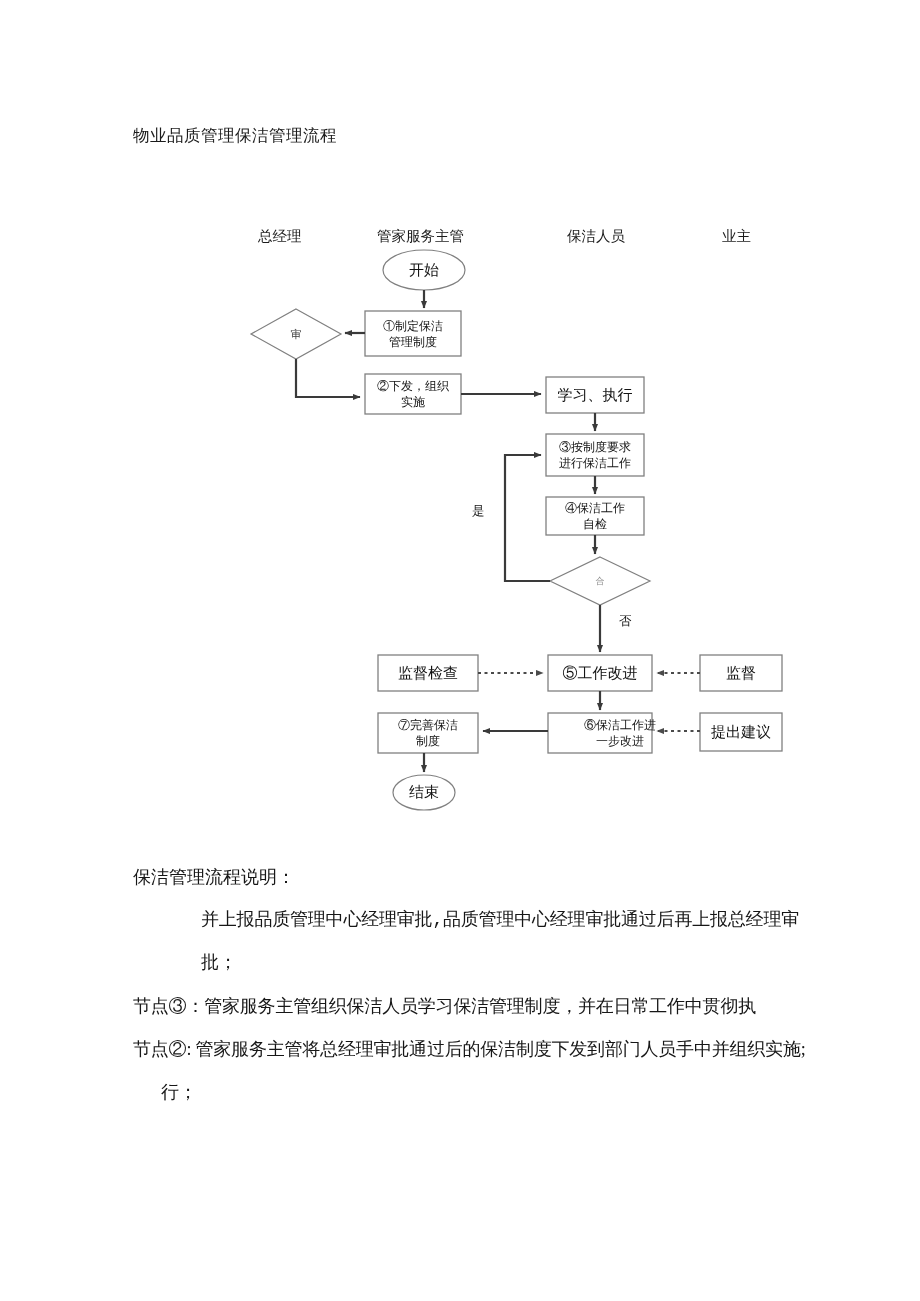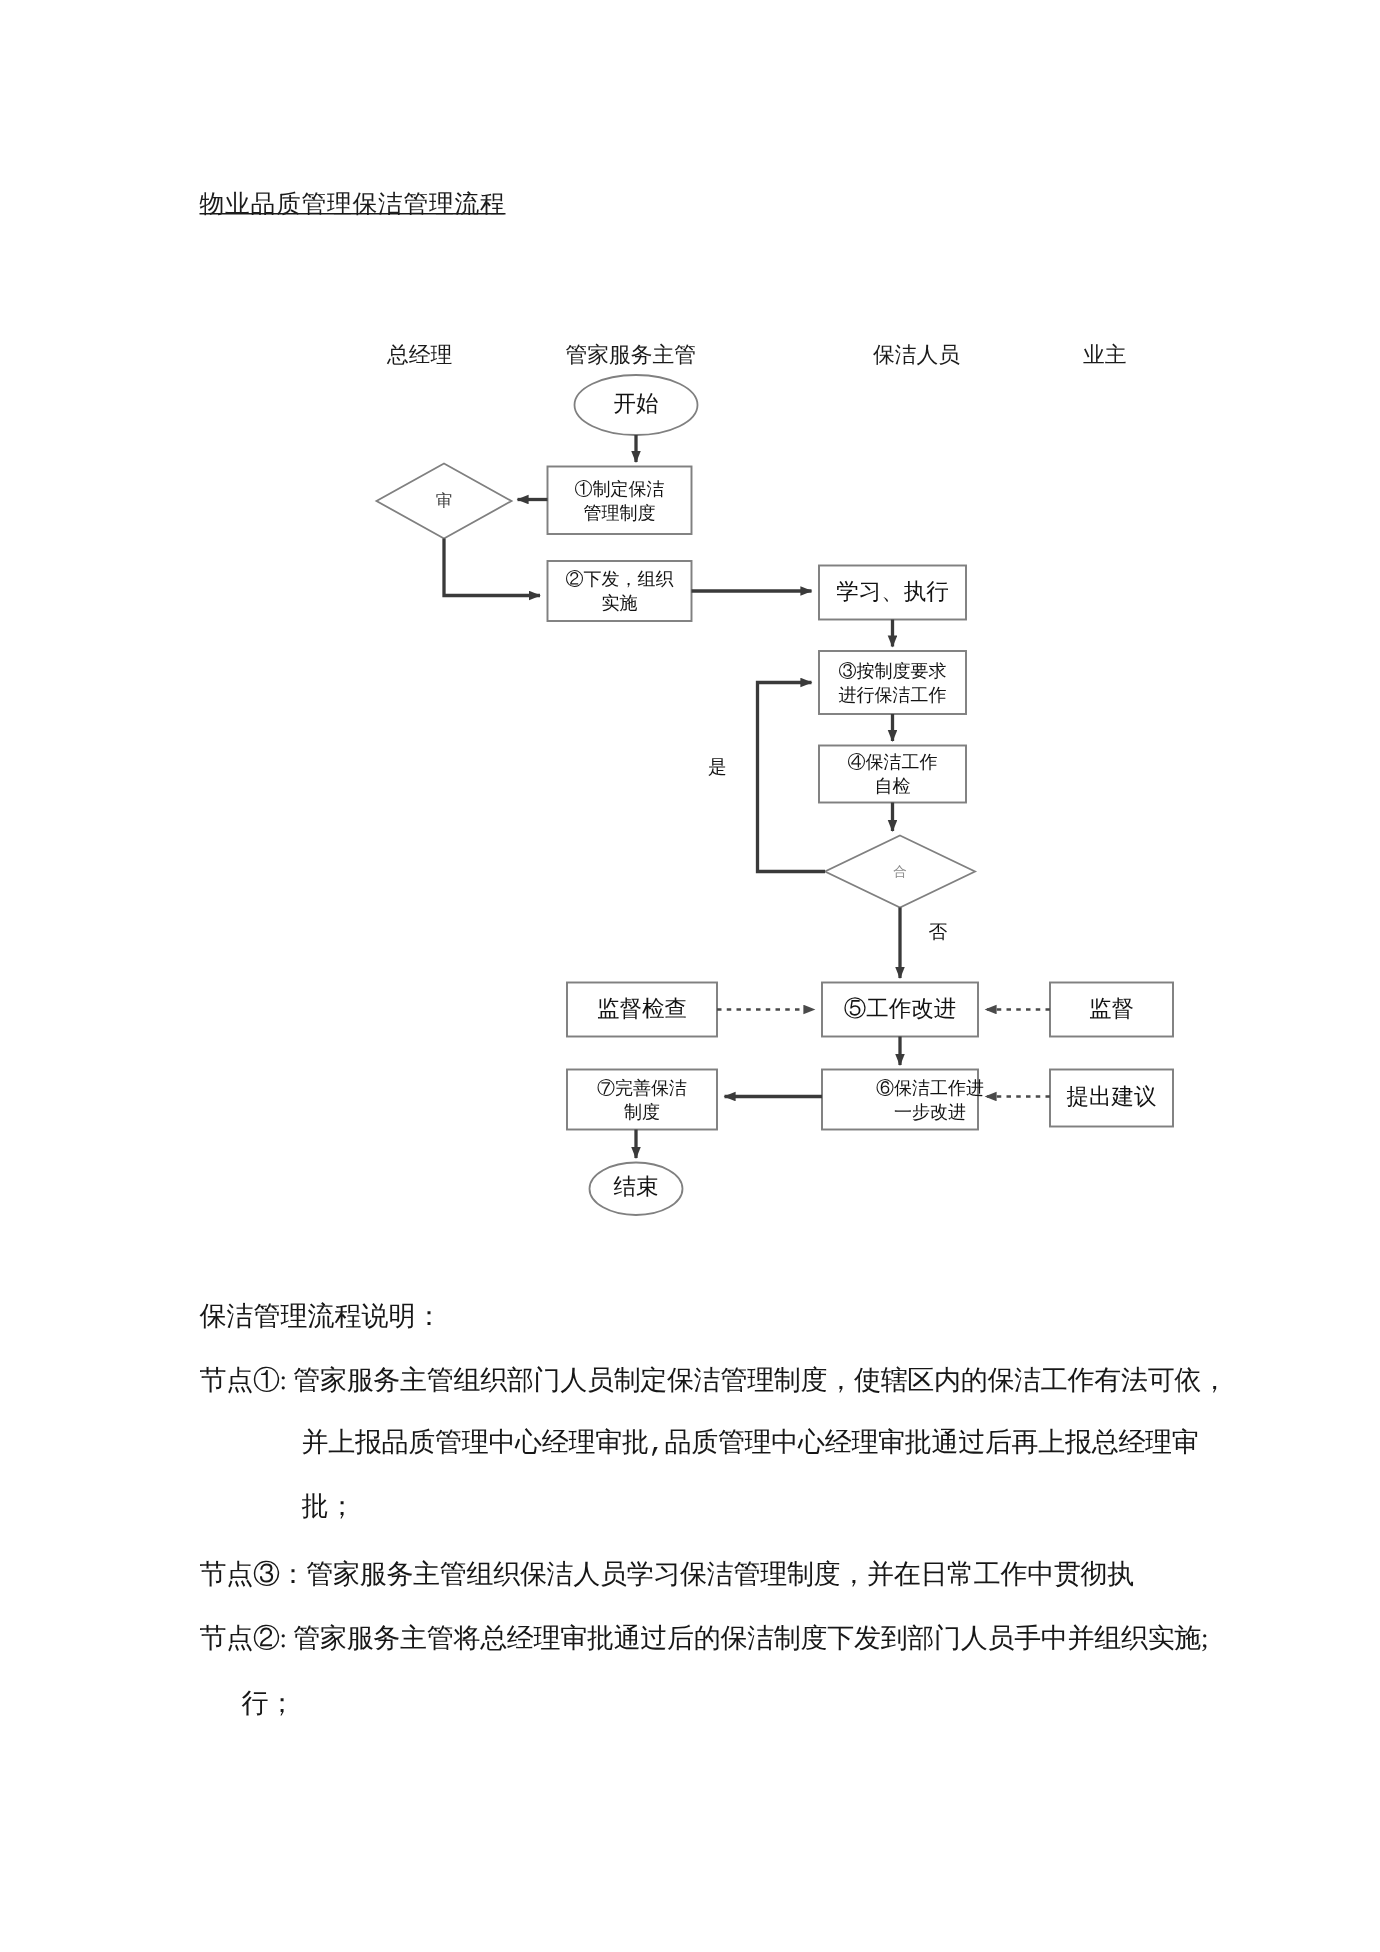--- a/index.html
+++ b/index.html
@@ -24,21 +24,20 @@
 
   
   #doc-title {
     position: absolute;
     left: 133px;
     top: 125px;
     font-size: 16.5px;
     letter-spacing: 0.5px;
     white-space: nowrap;
     color: #1b1b1b;
-    text-decoration: underline;
   }
 
   
   .lane-header {
     position: absolute;
     font-size: 14.5px;
     white-space: nowrap;
     color: #1b1b1b;
     top: 203px;
     margin-top: 24px;
@@ -109,21 +108,21 @@
 </head>
 <body>
 
 <div class="page">
 
   <div id="doc-title">物业品质管理保洁管理流程</div>
 
   <div id="lane-headers">
       <div class="lane-header" style="left: 258px;">总经理</div>
       <div class="lane-header" style="left: 377px;">管家服务主管</div>
-      <div class="lane-header" style="left: 582px; text-align: right;">保洁人员</div>
+      <div class="lane-header" style="left: 567px; text-align: right;">保洁人员</div>
       <div class="lane-header" style="left: 722px;">业主</div>
     </div>
 
   <div id="flow-canvas">
     <svg width="920" height="830" viewBox="0 0 920 830">
       <defs>
         <marker id="arrowSolid" markerWidth="9" markerHeight="9" refX="7.4" refY="3.2" orient="auto" markerUnits="userSpaceOnUse">
           <path d="M0,0 L8,3.2 L0,6.4 z" fill="#3a3a3a"></path>
         </marker>
         <marker id="arrowDot" markerWidth="9" markerHeight="9" refX="7.4" refY="3.2" orient="auto" markerUnits="userSpaceOnUse">
@@ -207,21 +206,20 @@
       </div>
     <div id="edge-labels">
         <div class="edge-label" style="left: 472px; top: 503px;">是</div>
         <div class="edge-label" style="left: 619px; top: 613px;">否</div>
       </div>
   </div>
 
   <div id="explanation">
     <div class="expl-line">保洁管理流程说明：</div>
     <div id="expl-lines">
-        <div class="expl-line tight">节点①: 管家服务主管组织部门人员制定保洁管理制度，使辖区内的保洁工作有法可依，</div>
         <div class="expl-line indent tight">并上报品质管理中心经理审批,品质管理中心经理审批通过后再上报总经理审</div>
         <div class="expl-line indent">批；</div>
         <div class="expl-line tight">节点③：管家服务主管组织保洁人员学习保洁管理制度，并在日常工作中贯彻执</div>
         <div class="expl-line tight">节点②: 管家服务主管将总经理审批通过后的保洁制度下发到部门人员手中并组织实施;</div>
         <div class="expl-line indent-small">行；</div>
       </div>
   </div>
 
 </div>
 

